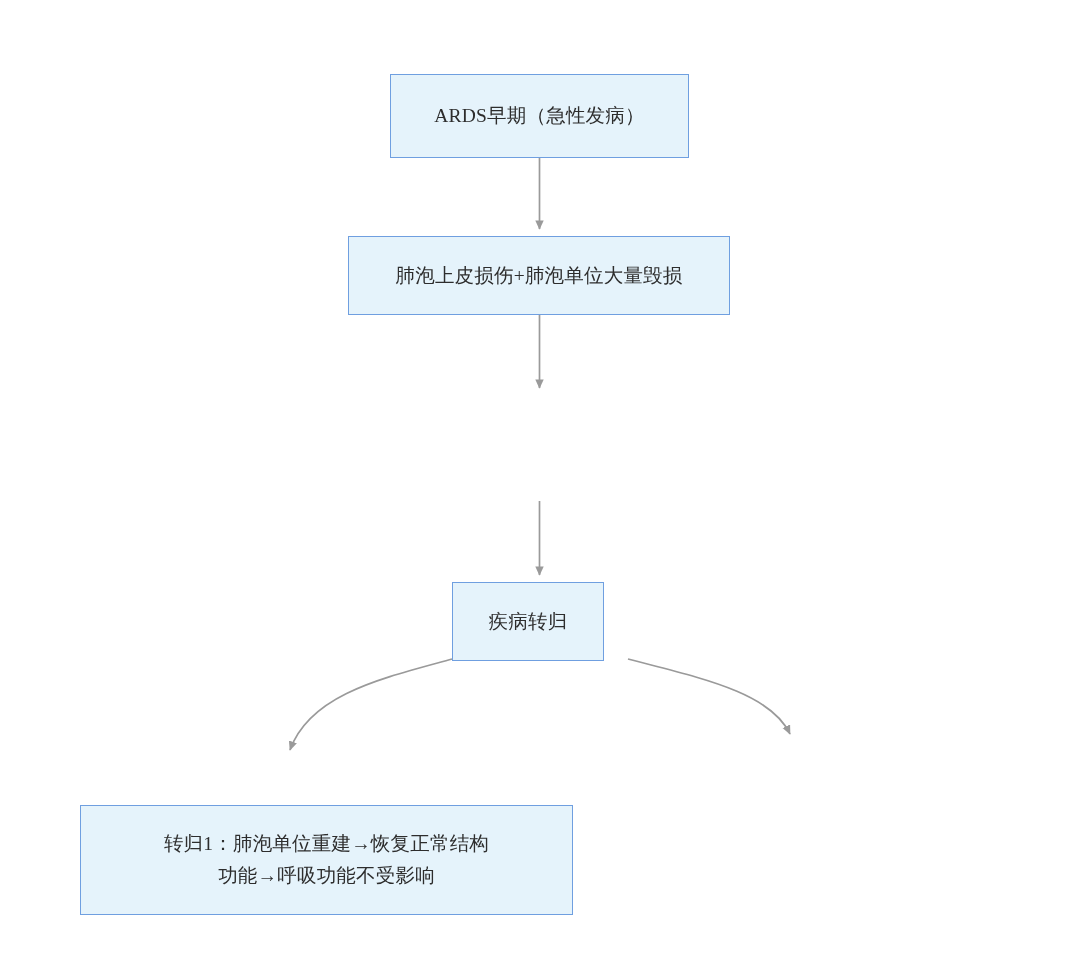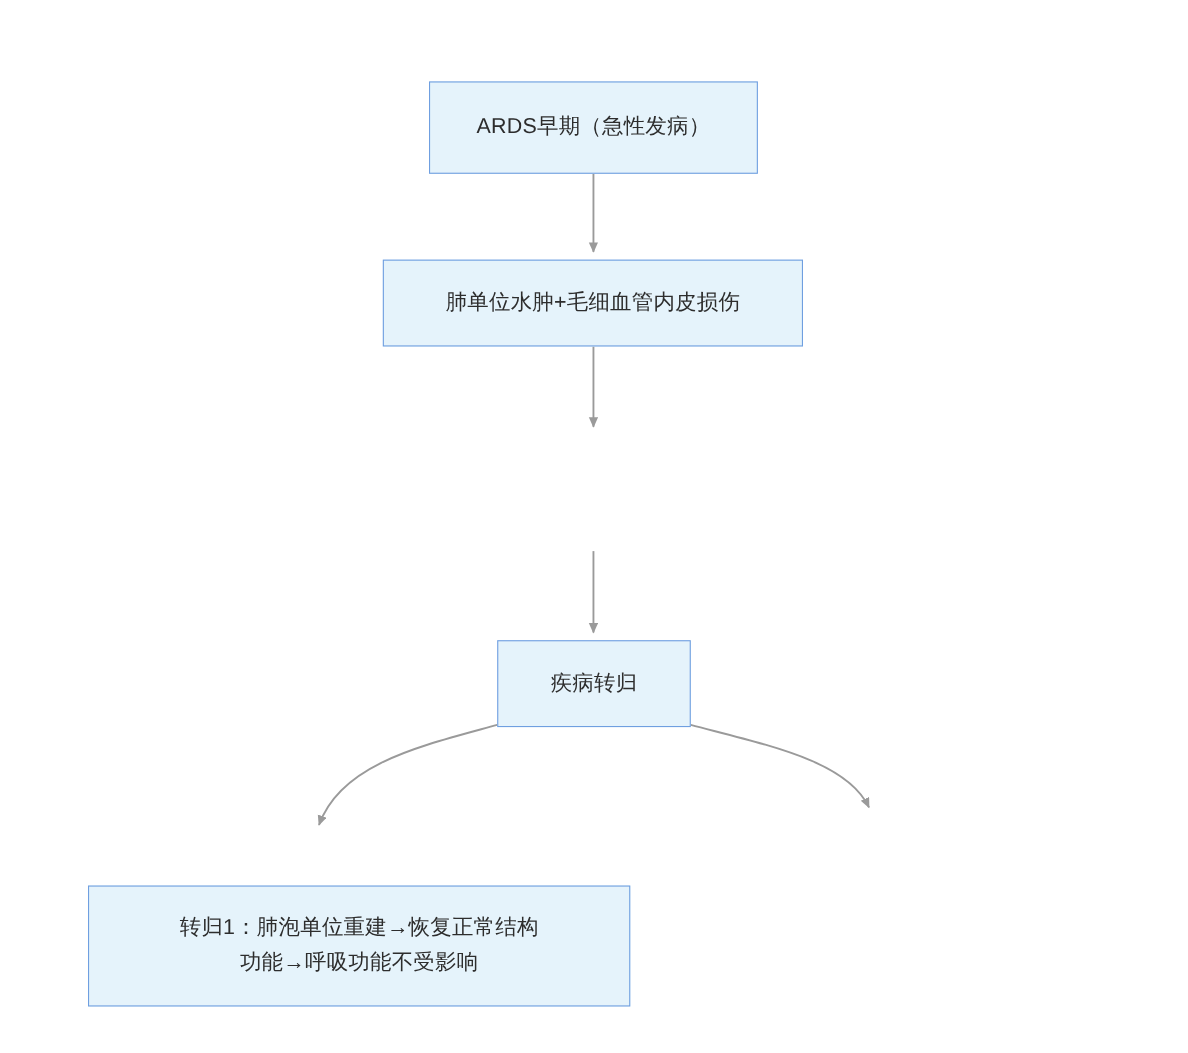--- a/index.html
+++ b/index.html
@@ -39,26 +39,27 @@
     color: #2d2d2d;
     font-size: 19.5px;
     line-height: 1.62;
     letter-spacing: 0.2px;
     white-space: pre-line;
     padding: 2px 10px;
   }
   .node-label {
     display: block;
     white-space: pre-line;
+    font-family: Liberation Serif, serif;
   }
   
   #node-start      { left: 390px; top: 74px;  width: 299px; height: 84px; }
   #node-injury     { left: 348px; top: 236px; width: 382px; height: 79px; }
   #node-edema      { left: 328px; top: 395px; width: 424px; height: 106px; }
-  #node-outcome    { left: 452px; top: 582px; width: 176px; height: 79px; }
+  #node-outcome    { left: 452px; top: 582px; width: 152px; height: 79px; }
   #node-outcome-1  { left: 80px;  top: 757px; width: 493px; height: 110px; margin-top: 48px; }
   #node-outcome-2  { left: 580px; top: 741px; width: 423px; height: 139px; }
 </style>
 </head>
 <body>
 
 <div id="flowchart">
 
   <svg id="edge-layer" viewBox="0 0 1080 957" width="1080" height="957" xmlns="http://www.w3.org/2000/svg">
     <defs>
@@ -86,21 +87,21 @@
     <g>
       <path d="M628,659 C700,678 770,692 790,734" fill="none" stroke="#9a9a9a" stroke-width="1.7" marker-end="url(#arrowhead)"></path>
     </g>
   </svg>
 
   <div class="node" id="node-start">
     <span class="node-label">ARDS早期（急性发病）</span>
   </div>
 
   <div class="node" id="node-injury">
-    <span class="node-label">肺单位水肿+毛细血管内皮损伤</span>
+    <span class="node-label">肺泡上皮损伤+肺泡单位大量毁损</span>
   </div>
 
 
   <div class="node" id="node-outcome">
     <span class="node-label">疾病转归</span>
   </div>
 
   <div class="node" id="node-outcome-1">
     <span class="node-label">转归1：肺泡单位重建→恢复正常结构
 功能→呼吸功能不受影响</span>

